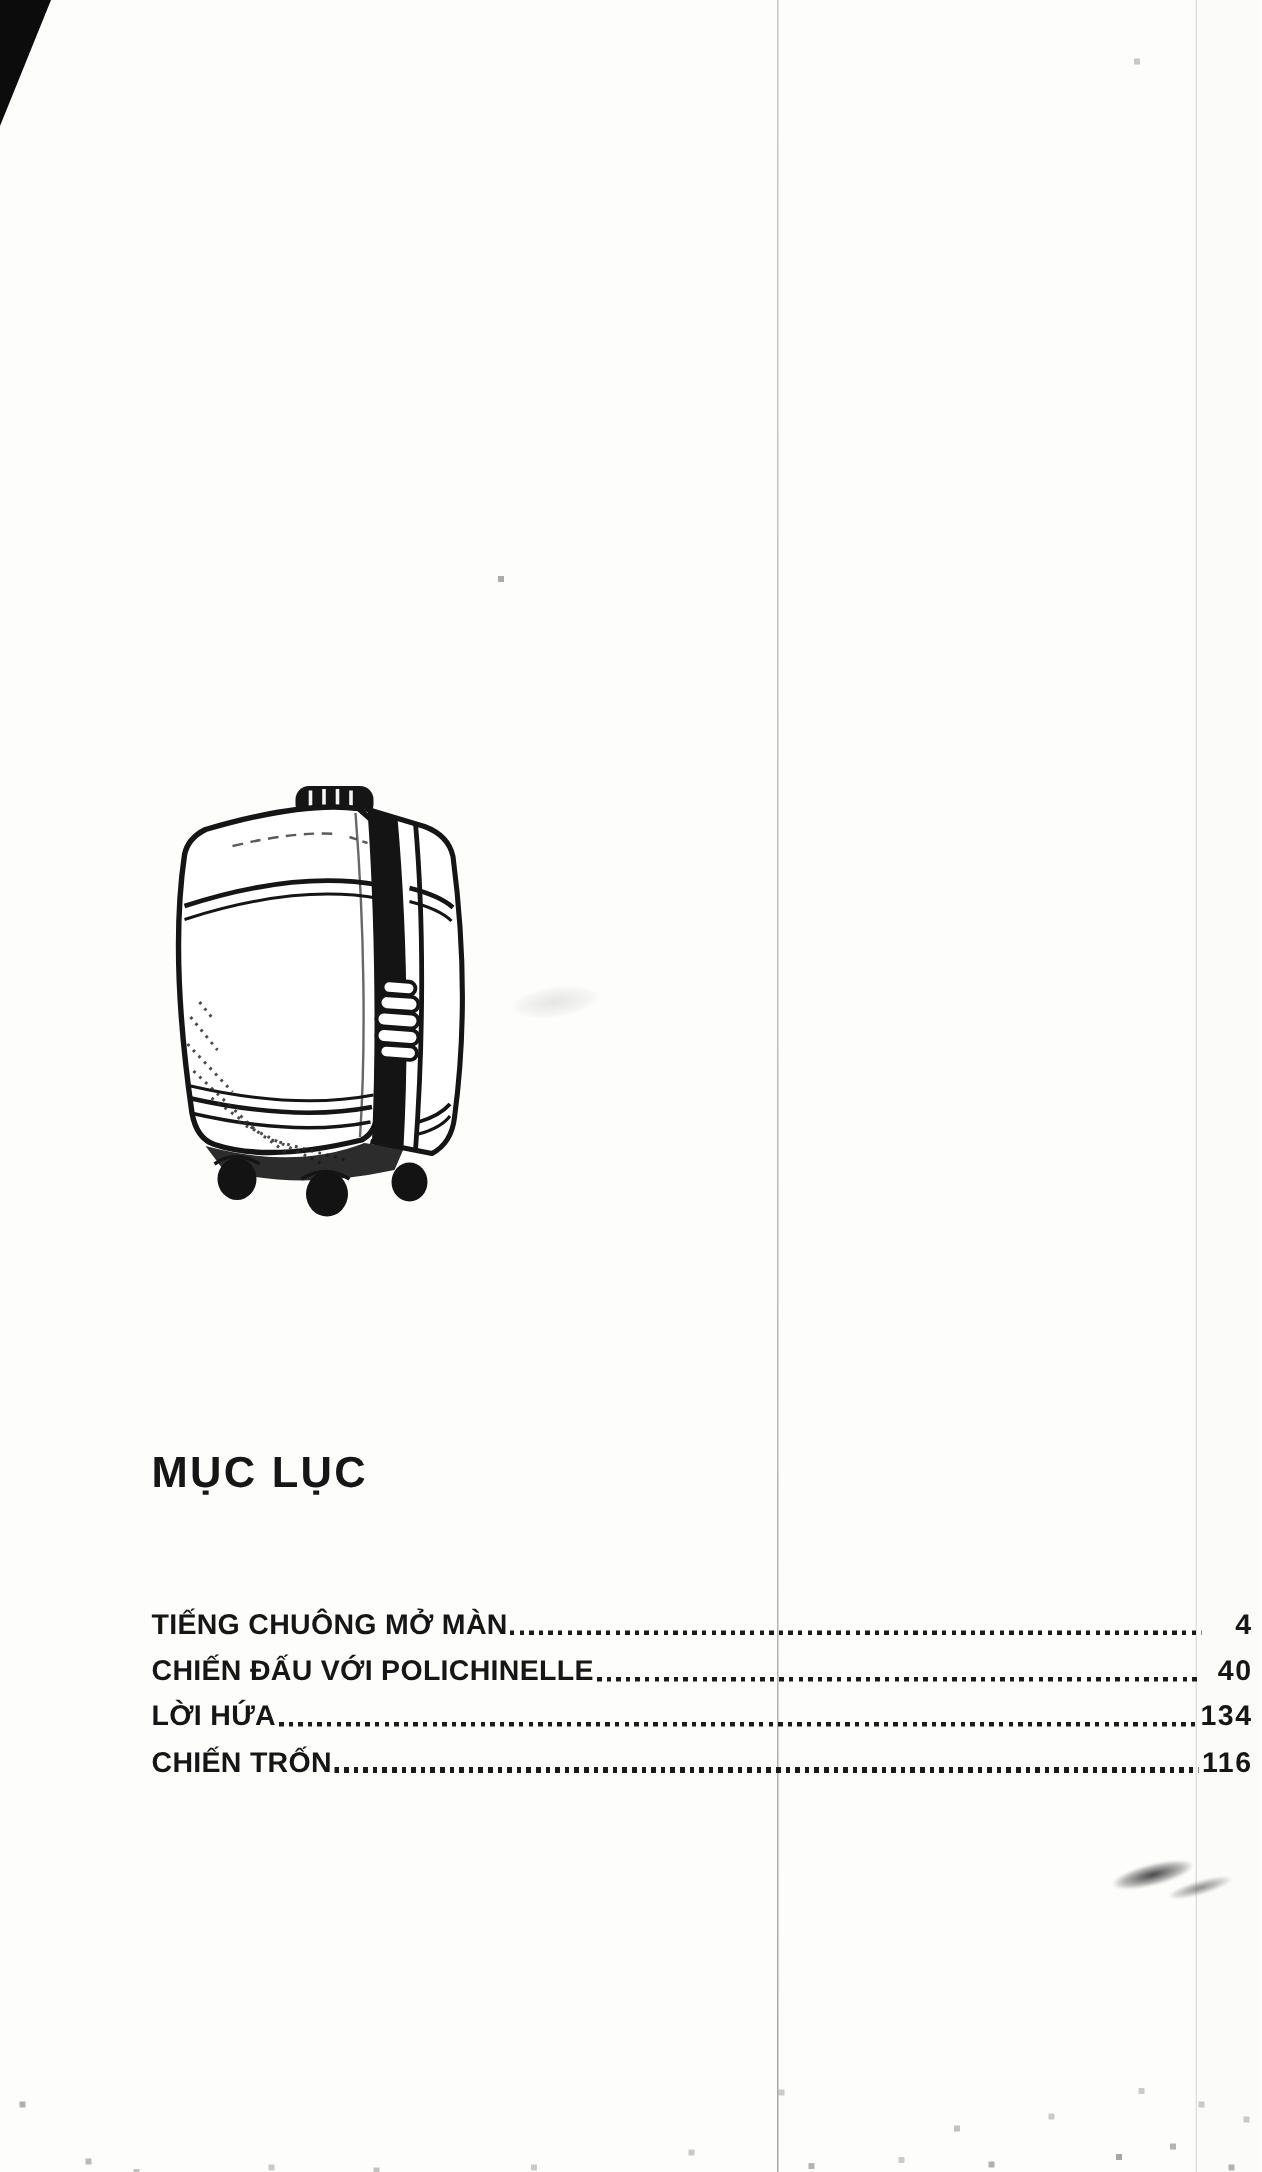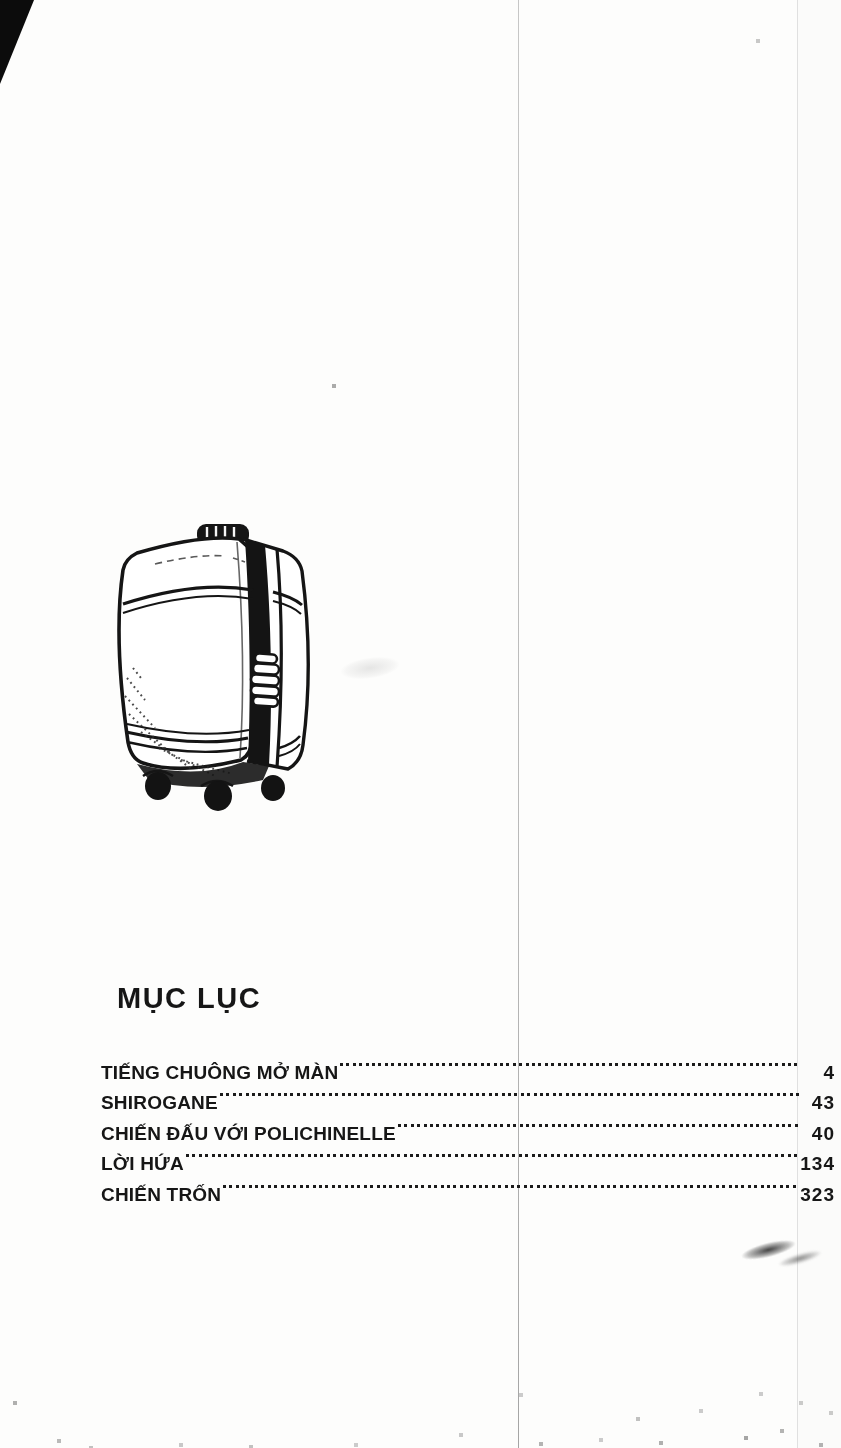--- a/index.html
+++ b/index.html
@@ -58,35 +58,36 @@
     left: 330px; top: 648px;
     width: 80px; height: 40px;
     background: radial-gradient(ellipse 50% 35% at 50% 50%, rgba(120,120,120,0.18), rgba(150,150,150,0.07) 60%, transparent 75%);
     transform: rotate(-8deg);
   }
   
   .heading {
     position: absolute;
     left: 101px;
     top: 966px;
-    margin: 16px;
+    margin: 0;
     font-size: 29px;
     font-weight: 700;
     letter-spacing: 1.5px;
     color: #161616;
   }
   
   .toc {
     position: absolute;
     left: 101px;
     top: 1063px;
     width: 734px;
   }
   .toc-row {
     display: flex;
+    align-items: flex-end;
     height: 30.4px;
     font-weight: 700;
     font-size: 19px;
     letter-spacing: 0.2px;
     color: #161616;
   }
   .toc-title {
     white-space: nowrap;
     line-height: 1;
   }
@@ -231,38 +232,33 @@
 
   <h1 class="heading">MỤC LỤC</h1>
 
   <div class="toc">
     <div class="toc-row">
       <span class="toc-title">TIẾNG CHUÔNG MỞ MÀN</span>
       <span class="leader"></span>
       <span class="toc-page">4</span>
     </div>
     <div class="toc-row">
-      <span class="toc-title">SHIROGANE</span>
-      <span class="leader"></span>
-      <span class="toc-page">43</span>
-    </div>
-    <div class="toc-row">
       <span class="toc-title">CHIẾN ĐẤU VỚI POLICHINELLE</span>
       <span class="leader"></span>
       <span class="toc-page">40</span>
     </div>
     <div class="toc-row">
       <span class="toc-title">LỜI HỨA</span>
       <span class="leader"></span>
       <span class="toc-page">134</span>
     </div>
     <div class="toc-row">
       <span class="toc-title">CHIẾN TRỐN</span>
       <span class="leader"></span>
-      <span class="toc-page">323</span>
+      <span class="toc-page">116</span>
     </div>
   </div>
 
   <div class="smudge-main"></div>
   <div class="smudge-tail"></div>
   <div class="speckles"></div>
 
 </div>
 
 </body></html>

